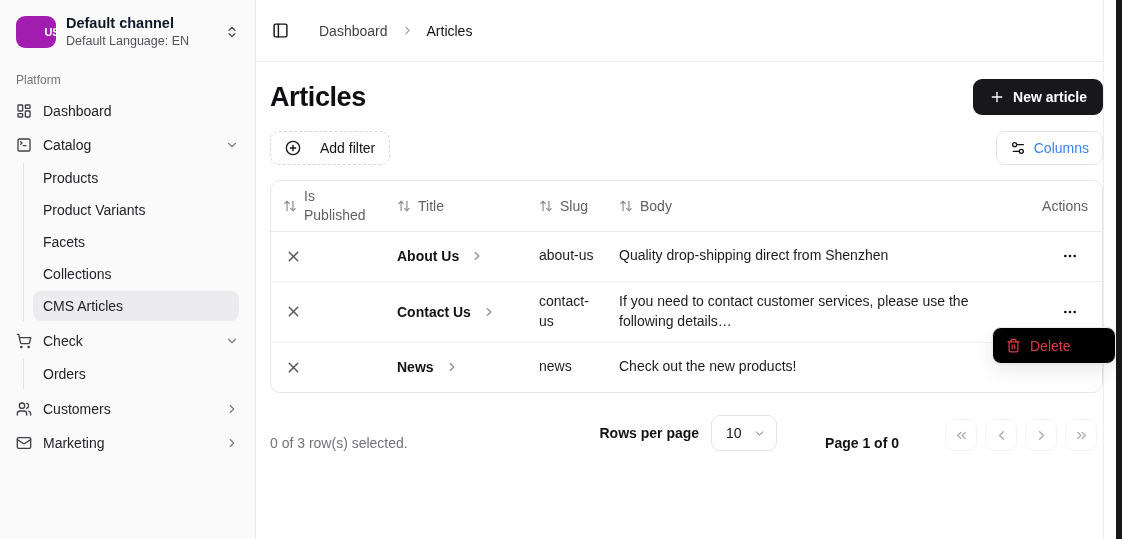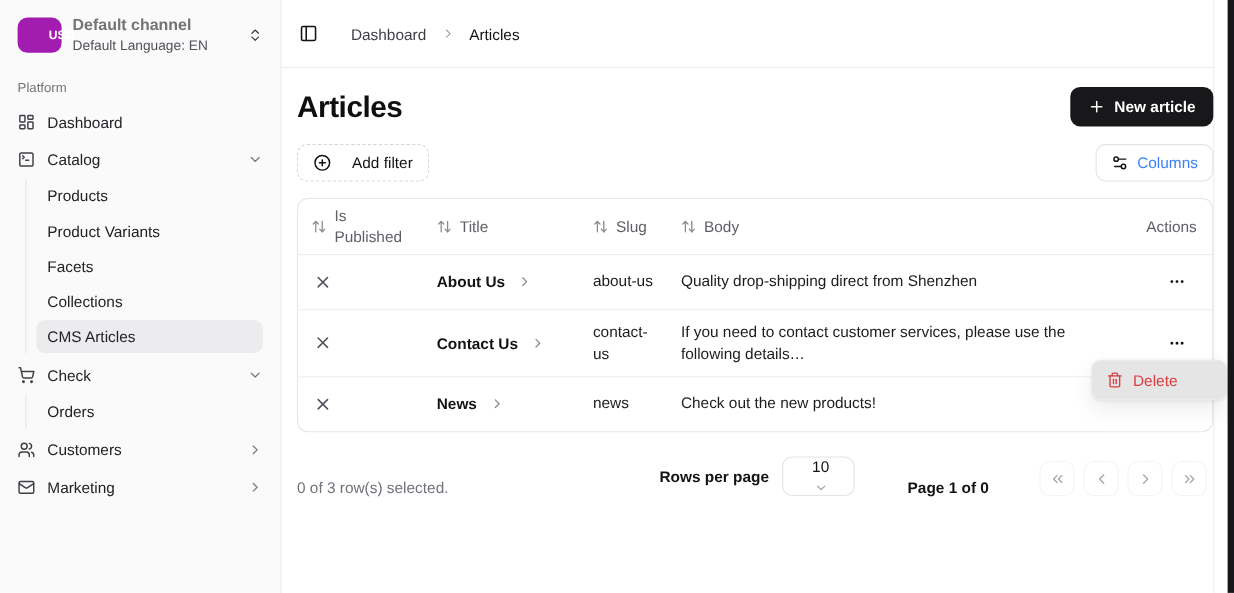--- a/index.html
+++ b/index.html
@@ -10,21 +10,21 @@
     font-size:14px; color:#18181b; background:#fff;
   }
   svg.lucide { fill:none; stroke:currentColor; stroke-width:2; stroke-linecap:round; stroke-linejoin:round; display:block; }
   .app { display:flex; width:1122px; height:539px; }
 
   
   .sidebar { width:256px; min-width:256px; background:#fafafa; border-right:1px solid #e8e8e9; padding:8px 16px; }
   .channel { display:flex; align-items:center; gap:10px; padding:6px 0 10px 0; cursor:pointer; }
   .usd-badge { width:16px; height:32px; border-radius:9px; background:#a21caf; color:#fff; font-weight:700; font-size:11px; display:flex; align-items:center; justify-content:center; flex:none;padding-left:40px; }
   .channel-meta { line-height:1.3; }
-  .channel-name { font-weight:700; font-size:14.5px; color:#737373; }
+  .channel-name { font-weight:700; font-size:14.5px; color:#0f172a; }
   .channel-sub { font-size:12.5px; color:#52525b; }
   .channel-chevron { margin-left:auto; color:#3f3f46; }
   .section-label { font-size:12px; color:#74747c; margin:14px 0 8px 0; }
   .nav-item { height:32px; display:flex; align-items:center; gap:10px; font-size:14px; color:#232327; border-radius:8px; margin:2px 0; cursor:pointer; padding:0; }
   .nav-item .nicon { width:17px; color:#3f3f46; display:flex; flex:none; }
   .nav-item .chev { margin-left:auto; color:#7a7a82; display:flex; }
   .subnav { border-left:1px solid #e4e4e7; margin:2px 0 4px 7px; padding-left:9px; }
   .subnav .nav-item { height:30px; padding:0 10px; margin:2px 0; }
   .subnav .nav-item.selected { background:#ececee; }
 
@@ -66,28 +66,28 @@
   td.body-cell { padding-right:40px; line-height:1.42; color:#1c1c1f; }
   td.slug-cell { color:#1c1c1f; line-height:1.42; }
   td.actions-cell { text-align:right; padding-right:20px; }
   .row-menu-btn { background:none; border:none; padding:4px; color:#131316; cursor:pointer; display:inline-flex; }
 
   
   .table-footer { display:flex; align-items:flex-end; margin-top:12px; height:46px; padding-right:6px; }
   .sel-text { color:#71717a; }
   .rpp { margin-left:auto; display:flex; align-items:center; gap:12px; }
   .rpp-label { font-weight:600; color:#131316; }
-  .rpp-select { width:66px; height:36px; border:1px solid #e4e4e7; border-radius:9px; background:#fff; display:flex; align-items:center; justify-content:space-between; padding:0 10px 0 14px; cursor:pointer; color:#131316;flex-direction:column; }
+  .rpp-select { width:66px; height:36px; border:1px solid #e4e4e7; border-radius:9px; background:#fff; display:flex; align-items:center; justify-content:space-between; padding:0 10px 0 14px; cursor:pointer; color:#131316; }
   .rpp-select .chev { color:#9b9ba3; display:flex; }
   .page-info { font-weight:600; margin-left:48px; color:#131316; }
   .pager { display:flex; gap:8px; margin-left:46px; }
   .pager-btn { width:32px; height:32px; border:1px solid #e9e9eb; border-radius:9px; background:#fff; display:flex; align-items:center; justify-content:center; color:#52525b; opacity:0.5; cursor:pointer; padding:0; }
 
   
-  .delete-menu { position:absolute; left:736px; top:327px; width:124px; height:37px; background:#e5e5e5; border:1px solid #ececee; border-radius:9px; box-shadow:0 8px 20px rgba(0,0,0,.08), 0 1px 2px rgba(0,0,0,.05); display:flex; align-items:center; gap:9px; padding:0 13px; color:#dc3d43; z-index:5; cursor:pointer; }
+  .delete-menu { position:absolute; left:736px; top:327px; width:124px; height:37px; background:#000000; border:1px solid #ececee; border-radius:9px; box-shadow:0 8px 20px rgba(0,0,0,.08), 0 1px 2px rgba(0,0,0,.05); display:flex; align-items:center; gap:9px; padding:0 13px; color:#dc3d43; z-index:5; cursor:pointer; }
   .scroll-thumb { position:fixed; top:0; right:0; width:6px; height:539px; background:#17171a; z-index:10; }
 </style>
 </head>
 <body>
 
 <div class="app">
 
   <aside class="sidebar">
     <div class="channel">
       <div class="usd-badge">USD</div>

